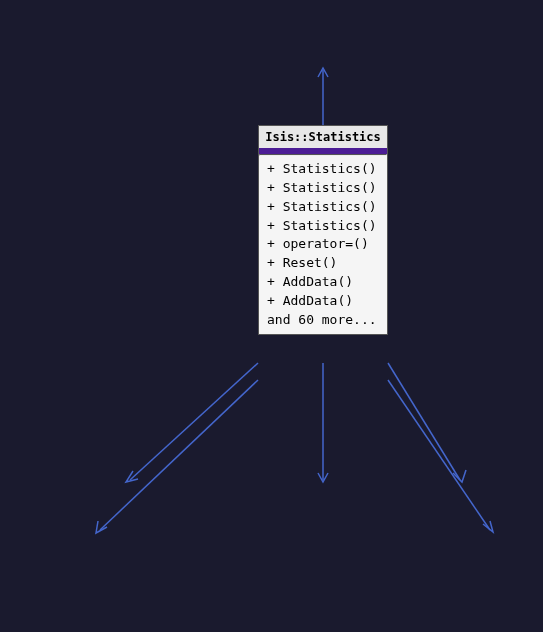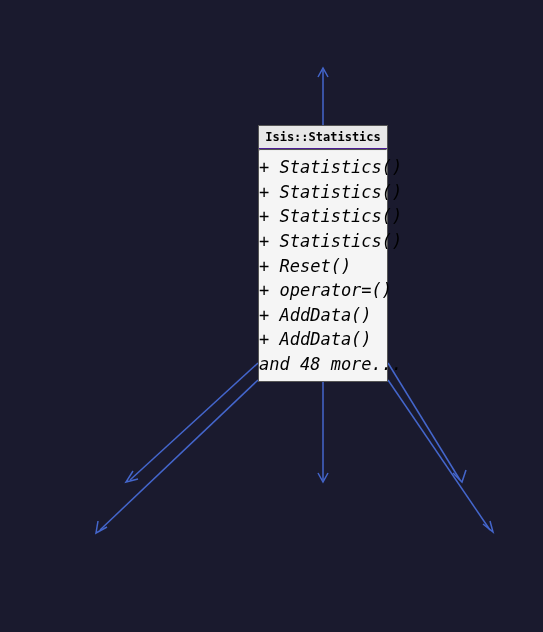--- a/index.html
+++ b/index.html
@@ -30,39 +30,38 @@
       position: absolute;
       top: 125px;
       left: 258px;
       width: 130px;
       background: #f5f5f5;
       border: 1px solid #555;
     }
 
     .class-title {
       background: #e8e8e8;
-      border-bottom: 1px solid #4c1d95;
+      border-bottom: 6px solid #4c1d95;
       padding: 4px 6px;
       text-align: center;
       font-size: 12px;
       font-weight: bold;
       color: #000;
     }
 
     .class-divider {
       border-top: 1px solid #555;
       margin: 0;
     }
 
     .class-methods {
-      padding: 4px 0;
-      font-size: 17px;
+      padding: 4px 8px;
+      font-size: 13px;
       color: #000;
       line-height: 1.45;
-      font-style: italic;
     }
 
     .class-methods div {
       white-space: nowrap;
     }
   </style>
 </head>
 <body>
 
 <div class="diagram-canvas">
@@ -98,21 +97,21 @@
   </svg>
 
   <div class="class-box">
     <div class="class-title">Isis::Statistics</div>
     <hr class="class-divider">
     <div class="class-methods">
     <div>+ Statistics()</div>
         <div>+ Statistics()</div>
         <div>+ Statistics()</div>
         <div>+ Statistics()</div>
+        <div>+ operator=()</div>
         <div>+ Reset()</div>
-        <div>+ operator=()</div>
         <div>+ AddData()</div>
         <div>+ AddData()</div>
-        <div>and 48 more...</div>
+        <div>and 60 more...</div>
       </div>
   </div>
 
 </div>
 
 </body></html>

